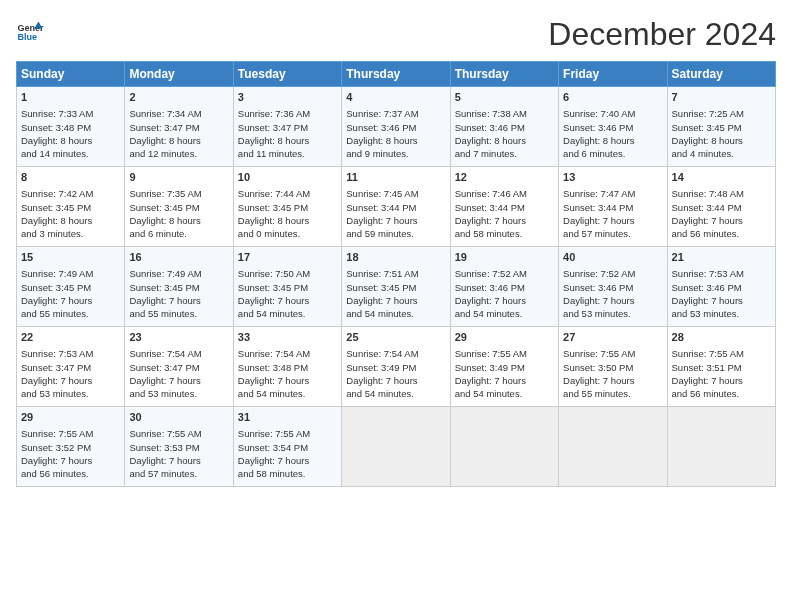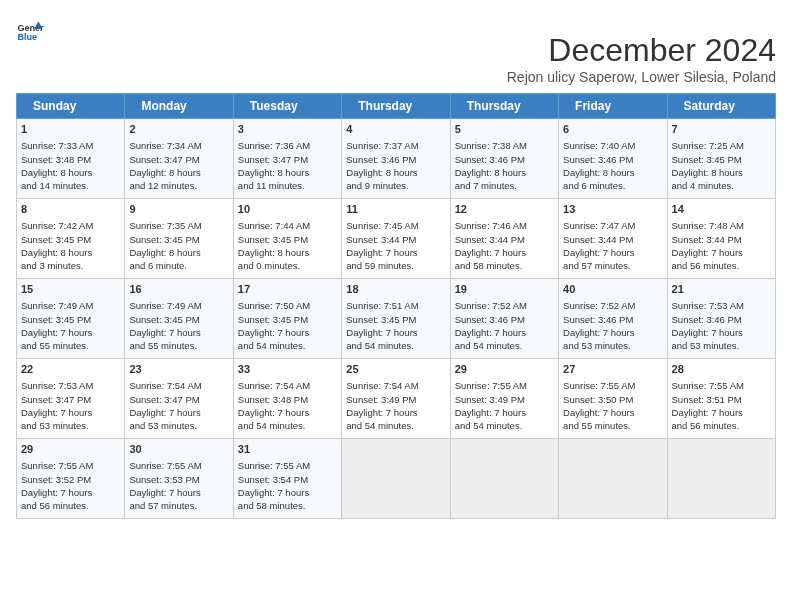--- a/index.html
+++ b/index.html
@@ -20,40 +20,39 @@
       display: flex;
       align-items: center;
       gap: 4px;
     }
     .logo-icon {
       width: 28px;
       height: 28px;
     }
     .title-block {
       text-align: right;
-      margin-top: 16px;
     }
     .calendar-title {
       font-size: 32px;
       font-weight: normal;
       color: #333;
     }
     .calendar-subtitle {
       font-size: 14px;
       color: #555;
     }
     table {
       width: 100%;
       border-collapse: collapse;
       font-size: 10px;
     }
     thead tr th {
       background: #3a7fc1;
       color: #fff;
-      padding: 5px 16px;
+      padding: 5px 4px;
       text-align: left;
       font-size: 12px;
       font-weight: bold;
       border: 1px solid #5a9fd4;
     }
     tbody tr td {
       border: 1px solid #ccc;
       vertical-align: top;
       padding: 3px 4px;
       width: calc(100% / 7);
@@ -85,21 +84,20 @@
 <div class="header-section">
   <div class="logo">
     <svg class="logo-icon" viewBox="0 0 40 40">
       <text x="2" y="22" font-size="13" font-weight="bold" fill="#333">General</text>
       <text x="2" y="34" font-size="13" font-weight="bold" fill="#1a6ab0">Blue</text>
       <polygon points="32,8 38,18 26,18" fill="#1a6ab0"></polygon>
     </svg>
   </div>
   <div class="title-block">
     <div class="calendar-title">December 2024</div>
-    <div class="calendar-subtitle">Rejon ulicy Saperow, Lower Silesia, Poland</div>
   </div>
 </div>
 
 <table>
   <thead>
     <tr>
       <th>Sunday</th>
       <th>Monday</th>
       <th>Tuesday</th>
       <th>Thursday</th>

